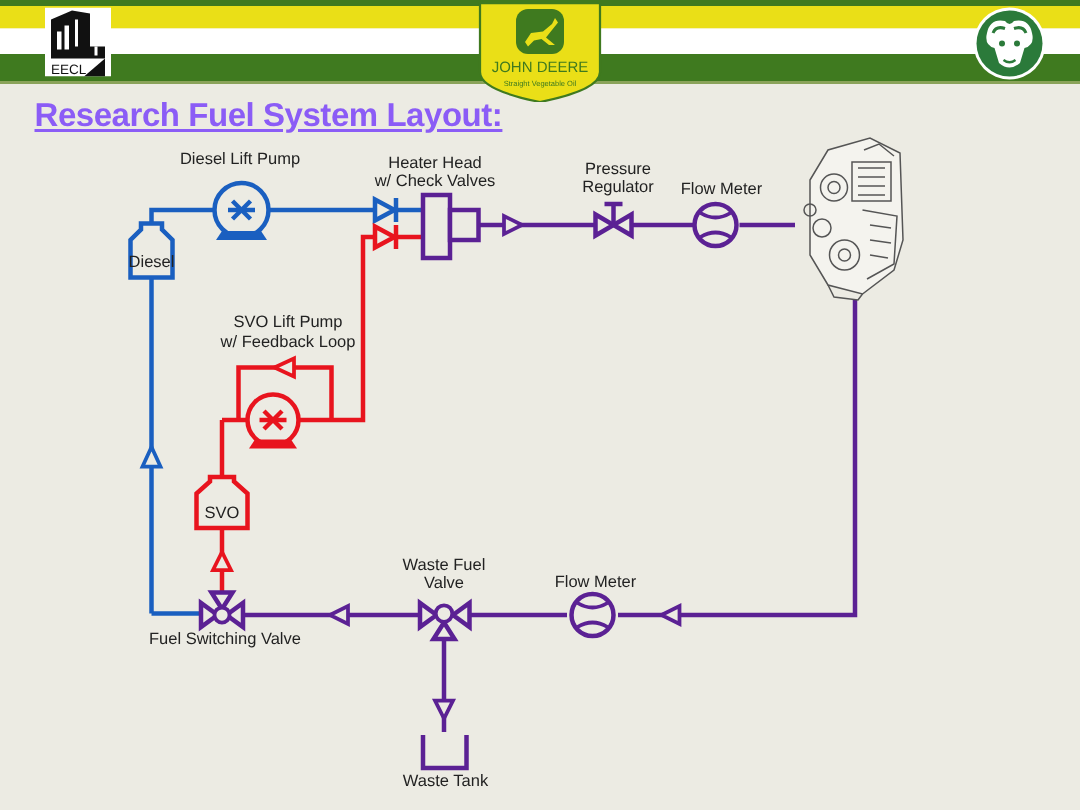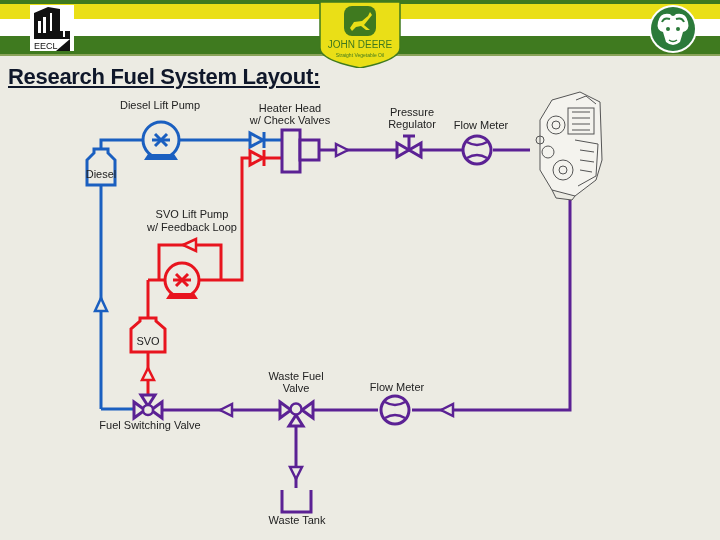--- a/index.html
+++ b/index.html
@@ -8,22 +8,22 @@
   .banner { position:absolute; left:0; top:0; width:720px; height:44px; }
   .stripe { position:absolute; left:0; width:720px; }
   .s-top { top:0; height:4px; background:#3f7a1f; }
   .s-yellow { top:4px; height:15px; background:#eadf17; }
   .s-white { top:19px; height:17px; background:#ffffff; }
   .s-green { top:36px; height:18px; background:#3f7a1f; }
   .s-line { top:54px; height:2px; background:#8aa35a; }
   .eecl { position:absolute; left:30px; top:5px; width:44px; height:46px; }
   .jd { position:absolute; left:318px; top:2px; width:84px; height:66px; }
   .csu { position:absolute; left:648px; top:4px; width:50px; height:50px; }
-  .title { position:absolute; left:8px; top:64px; font-size:22px; font-weight:bold;
-           text-decoration:underline; color:#0f172a; font-family:"Liberation Sans", sans-serif;
+  .title { position:absolute; left:23px; top:64px; font-size:22px; font-weight:bold;
+           text-decoration:underline; color:#8b5cf6; font-family:"Liberation Sans", sans-serif;
            letter-spacing:-0.3px; }
   svg.diagram { position:absolute; left:0; top:0; }
   .lbl { font-family:"Liberation Sans", sans-serif; font-size:11px; fill:#222; }
 </style>
 </head>
 <body>
 
 <div class="banner">
   <div class="stripe s-top"></div>
   <div class="stripe s-yellow"></div>

